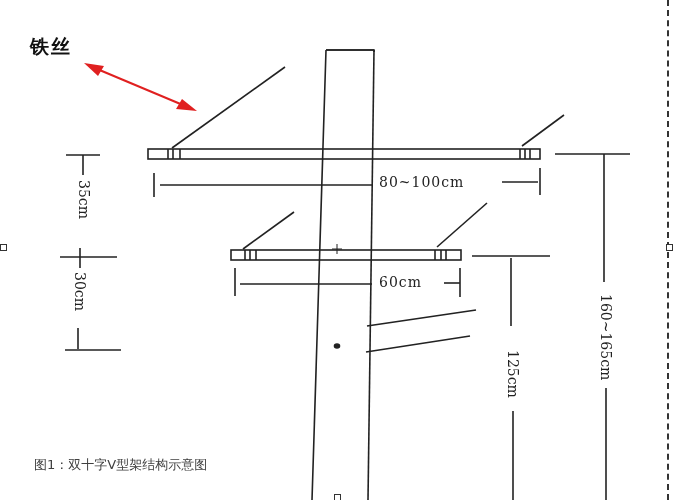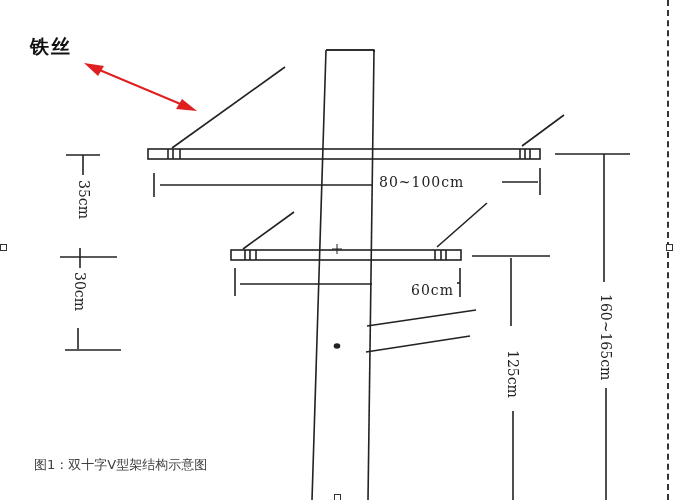--- a/index.html
+++ b/index.html
@@ -81,21 +81,21 @@
 
     <g stroke="#e02020" stroke-width="2" fill="#e02020">
       <line x1="90" y1="66" x2="190" y2="108"></line>
       <polygon points="84,63 104,66 98,76" stroke="none"></polygon>
       <polygon points="197,111 176,109 182,99" stroke="none"></polygon>
     </g>
   </svg>
 
   <div class="lbl wire-label">铁丝</div>
   <div class="lbl dim-h" style="left:376px;top:174px;text-align:center;">80~100cm</div>
-  <div class="lbl dim-h" style="left:376px;top:282px;margin-left:32px;">60cm</div>
+  <div class="lbl dim-h" style="left:376px;top:274px;">60cm</div>
   <div class="lbl dim-v" style="left:92px;top:180px;">35cm</div>
   <div class="lbl dim-v" style="left:88px;top:272px;">30cm</div>
   <div class="lbl dim-v" style="left:521px;top:350px;">125cm</div>
   <div class="lbl dim-v" style="left:614px;top:294px;">160~165cm</div>
   <div class="lbl caption">图1：双十字V型架结构示意图</div>
 
   <div class="selection-border"></div>
   <div class="handle" style="left:0;top:244px;"></div>
   <div class="handle" style="left:666px;top:244px;"></div>
   <div class="handle" style="left:334px;top:494px;"></div>

